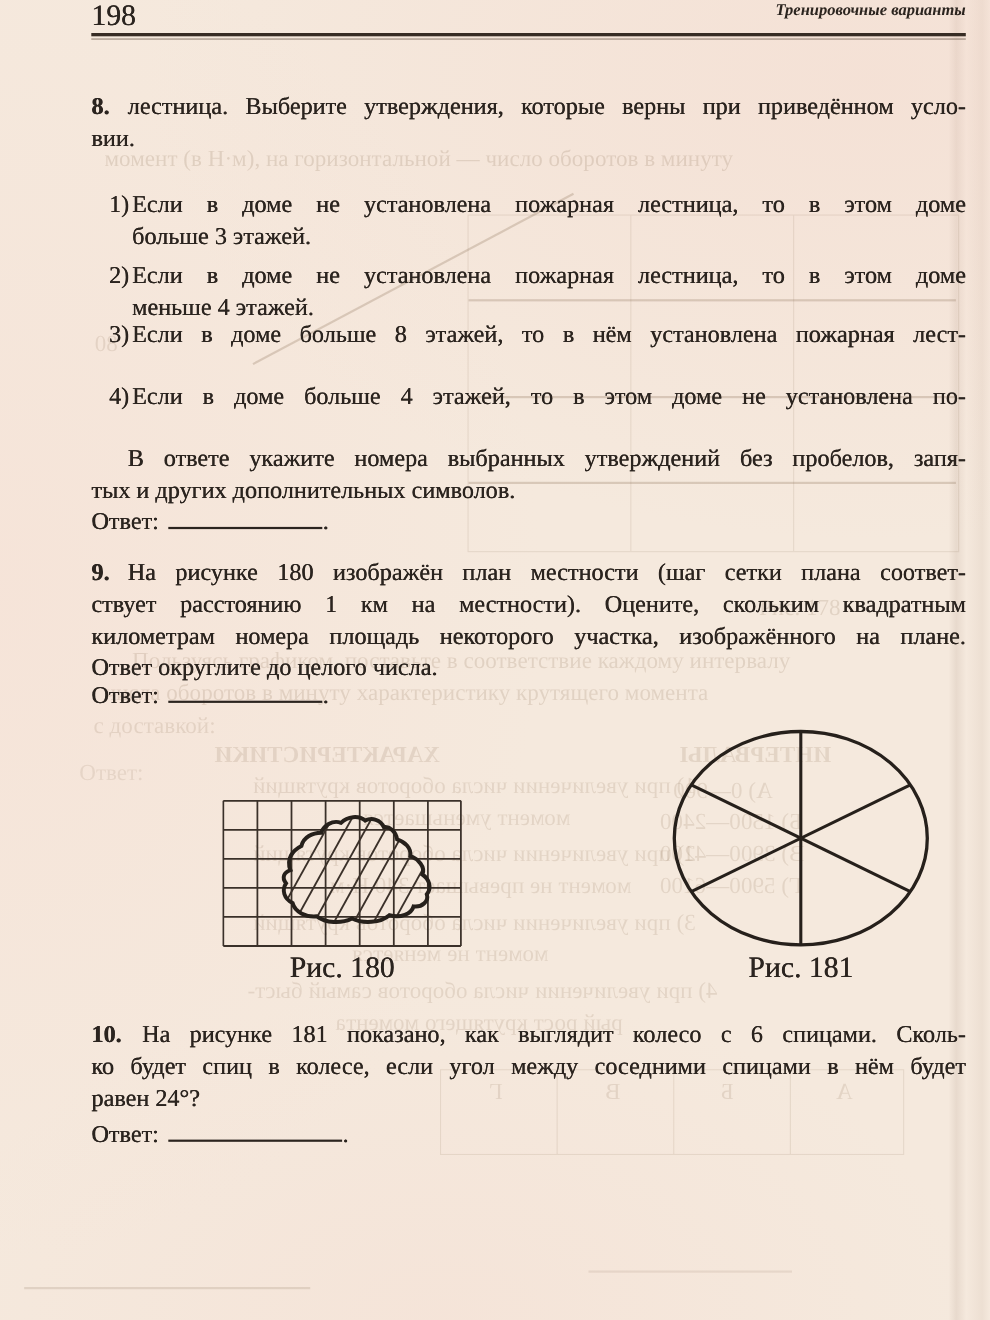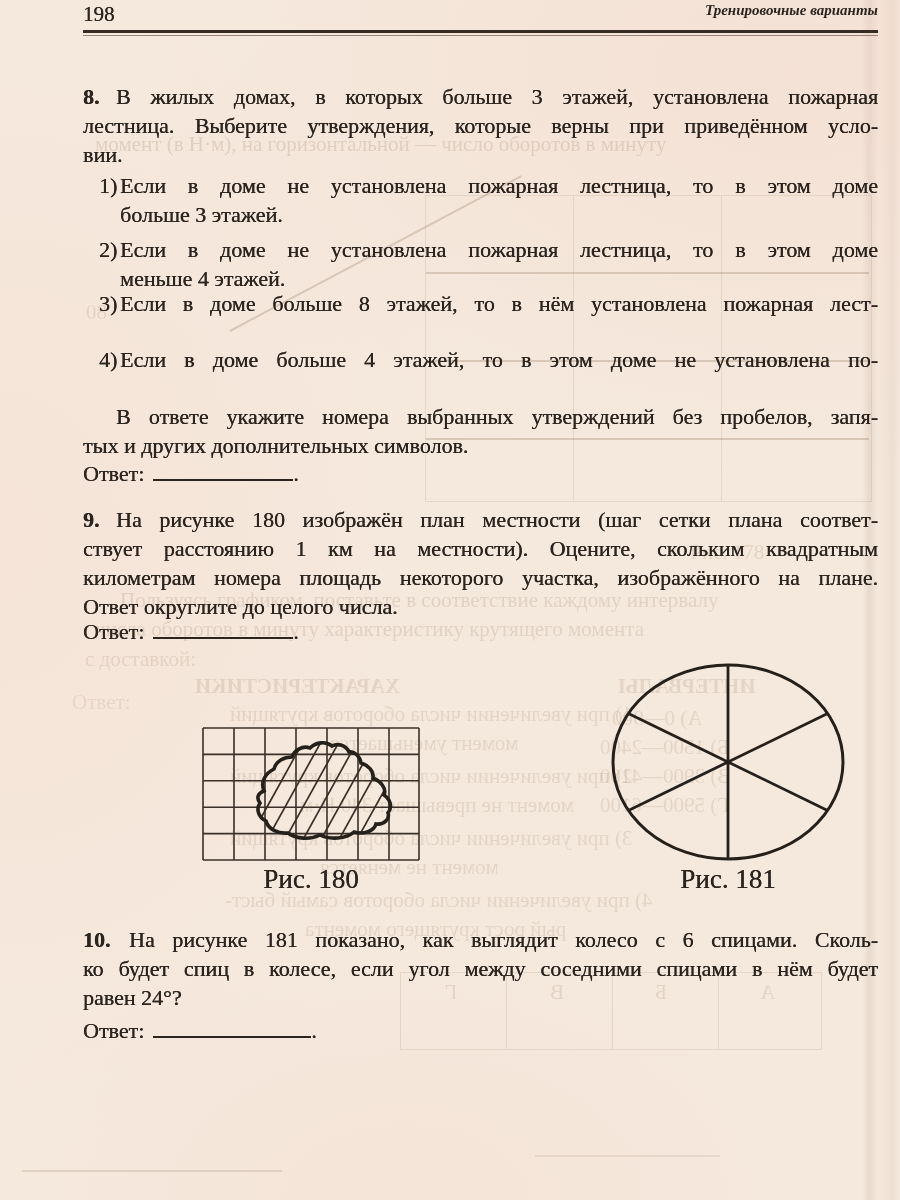--- a/index.html
+++ b/index.html
@@ -22,21 +22,21 @@
   .jlast{text-align:left;text-align-last:left;}
   .blk{position:absolute;left:0;width:795px;}
   .pnum{position:absolute;left:0;top:0;font-weight:700;}
   .in32>div:first-child{text-indent:33px;}
   .in44>div:first-child{text-indent:46px;}
   .note>div:first-child{text-indent:33px;}
   .item .inum{position:absolute;left:16px;top:0;}
   .item .itext{margin-left:37px;}
   .ans{position:absolute;left:0;white-space:nowrap;}
   .blank{display:inline-block;width:140px;height:20px;border-bottom:2px solid #2b241f;margin-left:9px;vertical-align:baseline;}
-  .pagenum{position:absolute;left:0;top:0;font-size:21px;}
+  .pagenum{position:absolute;left:0;top:0;font-size:27px;}
   .runtitle{position:absolute;left:0;top:2px;width:795px;text-align:right;font-style:italic;font-weight:700;font-size:15px;}
   .rule{position:absolute;left:0;top:30px;width:795px;height:3px;background:#372c24;}
   .rule2{position:absolute;left:0;top:35px;width:795px;height:1px;background:rgba(75,55,42,.55);}
   .fig{position:absolute;z-index:5;}
   .figcap{position:absolute;z-index:5;font-size:27px;text-align:center;text-shadow:.3px 0 0 currentColor;}
   
   .ghost{position:absolute;z-index:1;color:#8d7257;opacity:.17;filter:blur(.4px);font-size:21px;line-height:29px;white-space:nowrap;}
   .mir{transform:scaleX(-1);}
   .gbox{position:absolute;z-index:1;border:1.5px solid rgba(150,125,98,.30);opacity:.55;}
   .gline{position:absolute;z-index:1;background:rgba(140,115,90,.28);}
@@ -88,21 +88,20 @@
   <div class="content">
 
     <div class="pagenum txt">198</div>
     <div class="runtitle">Тренировочные варианты</div>
     <div class="rule"></div>
     <div class="rule2"></div>
 
     <div class="blk txt" style="top:82px">
       <span class="pnum">8.</span>
       <div class="in32">
-          <div class="jline">В жилых домах, в которых больше 3 этажей, установлена пожарная</div>
           <div class="jline">лестница. Выберите утверждения, которые верны при приведённом усло-</div>
           <div class="jlast">вии.</div>
         </div>
     </div>
 
     <div class="blk txt item" style="top:171px">
       <span class="inum">1)</span>
       <div class="itext">
           <div class="jline">Если в доме не установлена пожарная лестница, то в этом доме</div>
           <div class="jlast">больше 3 этажей.</div>

